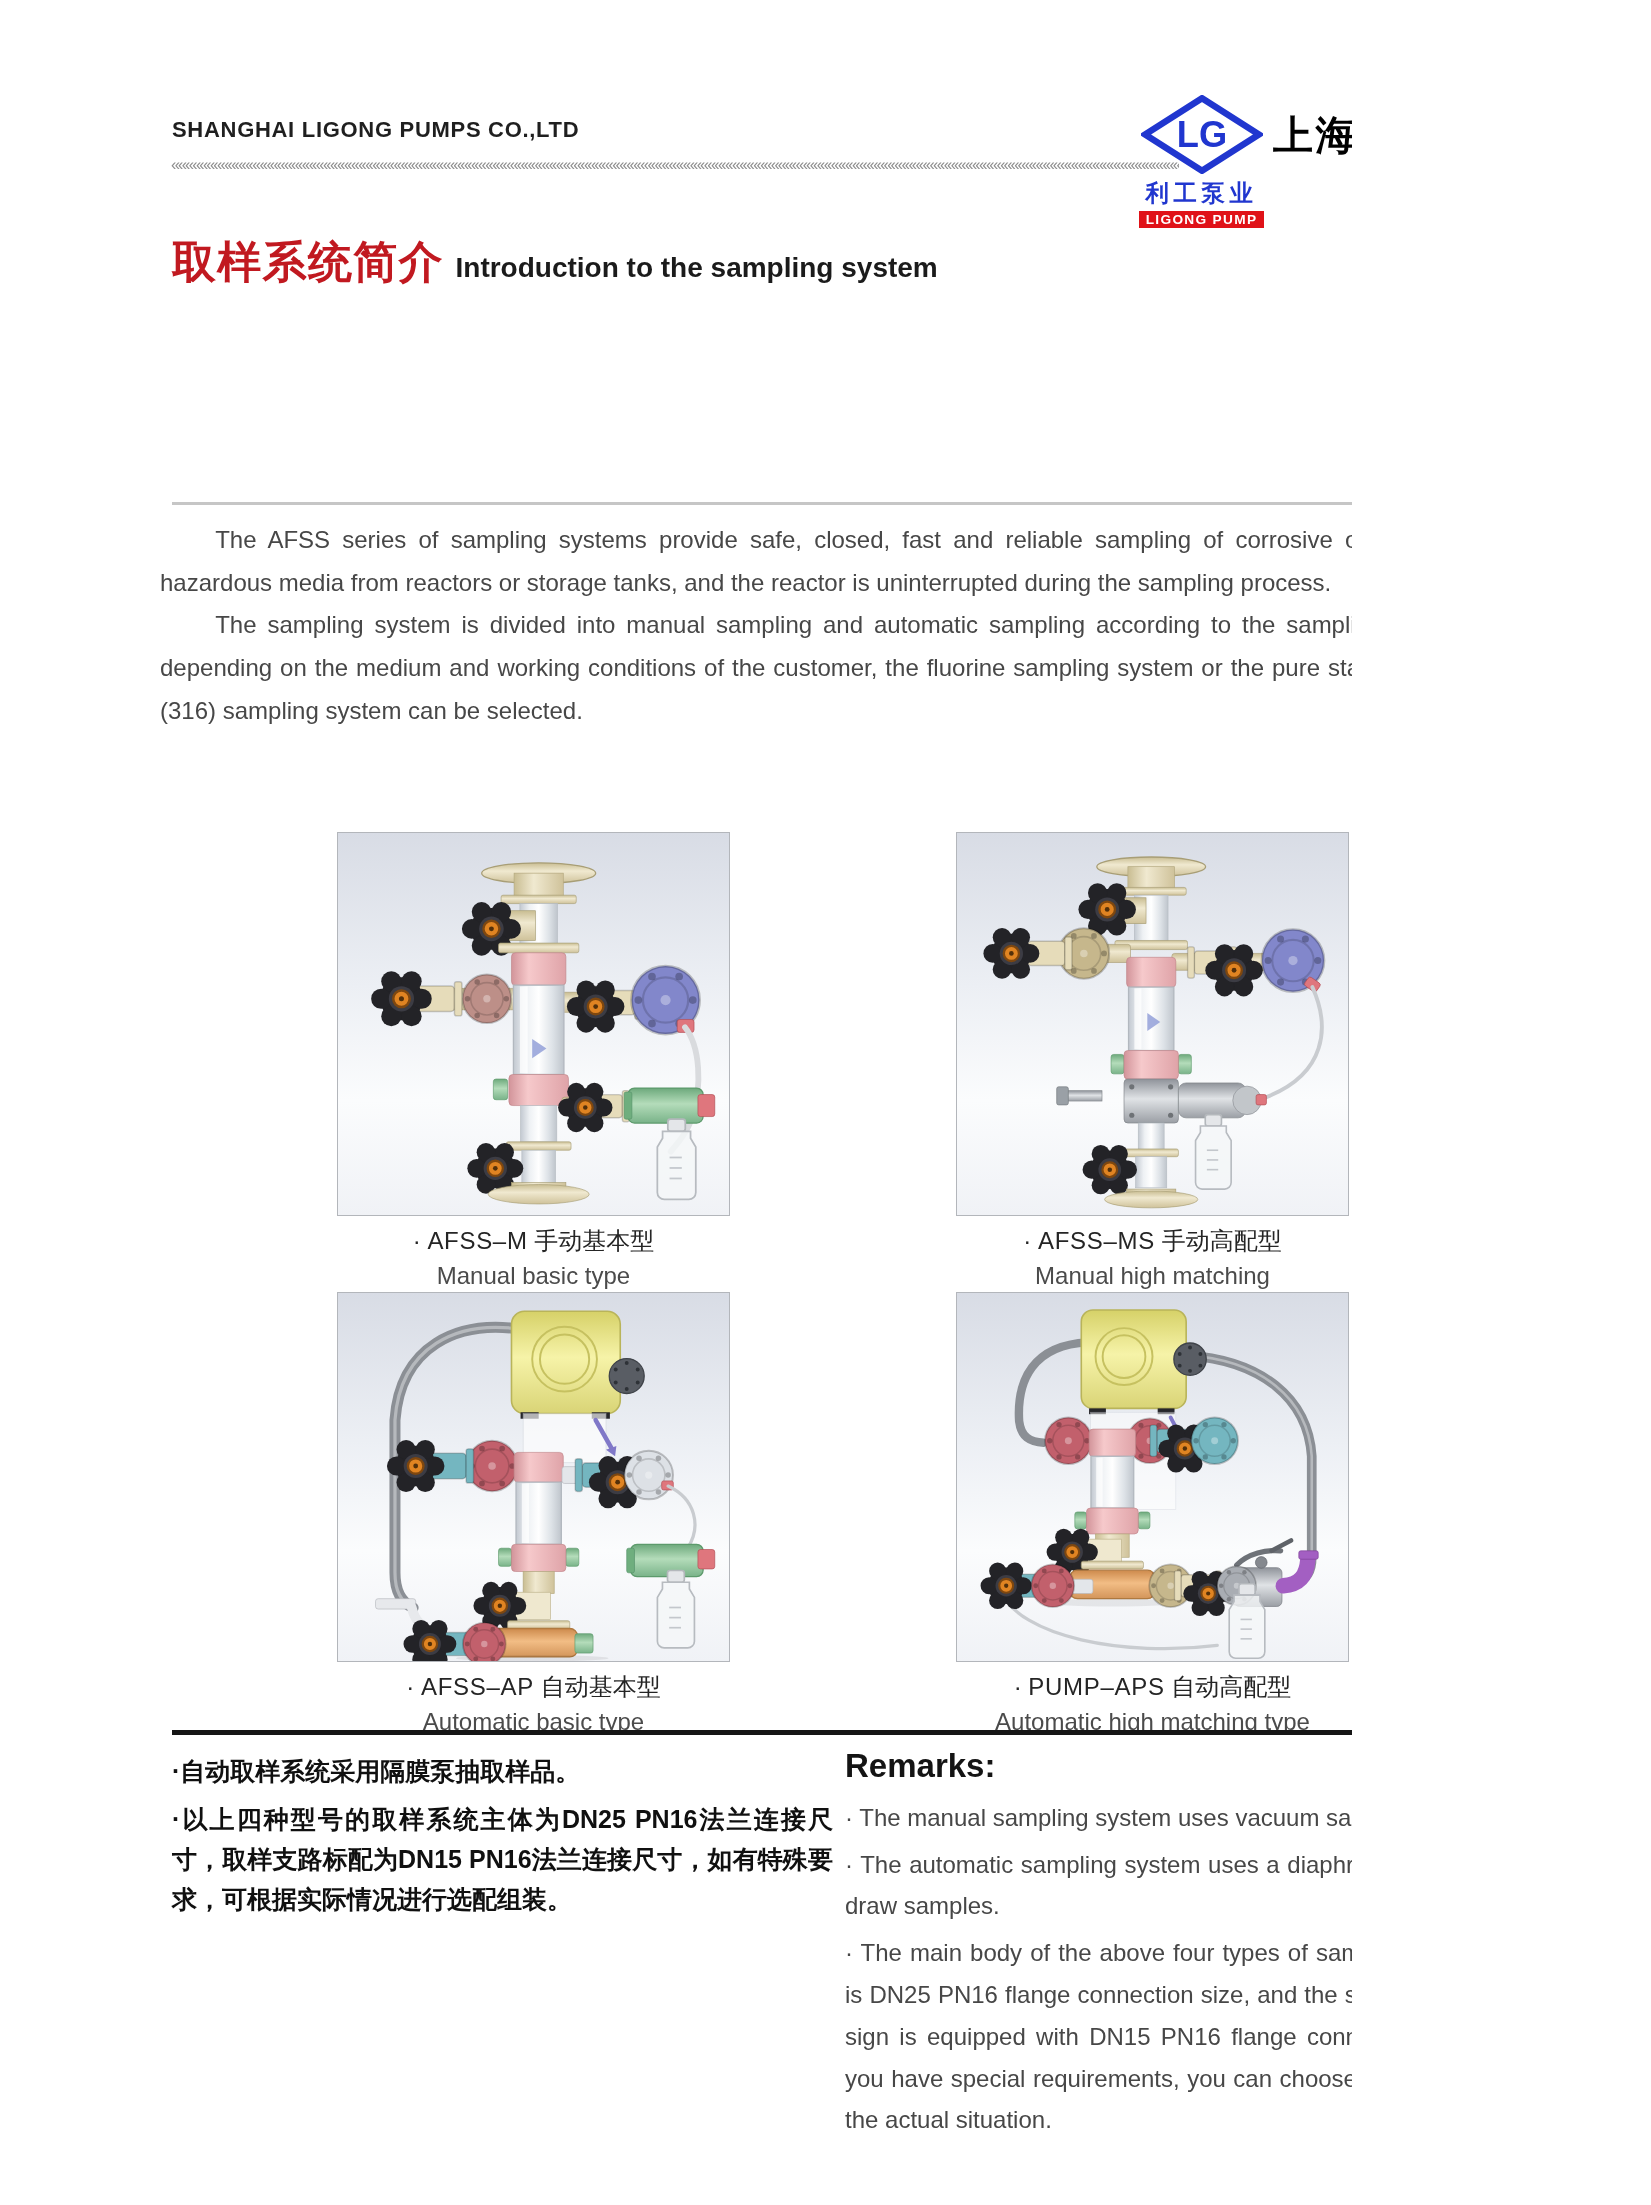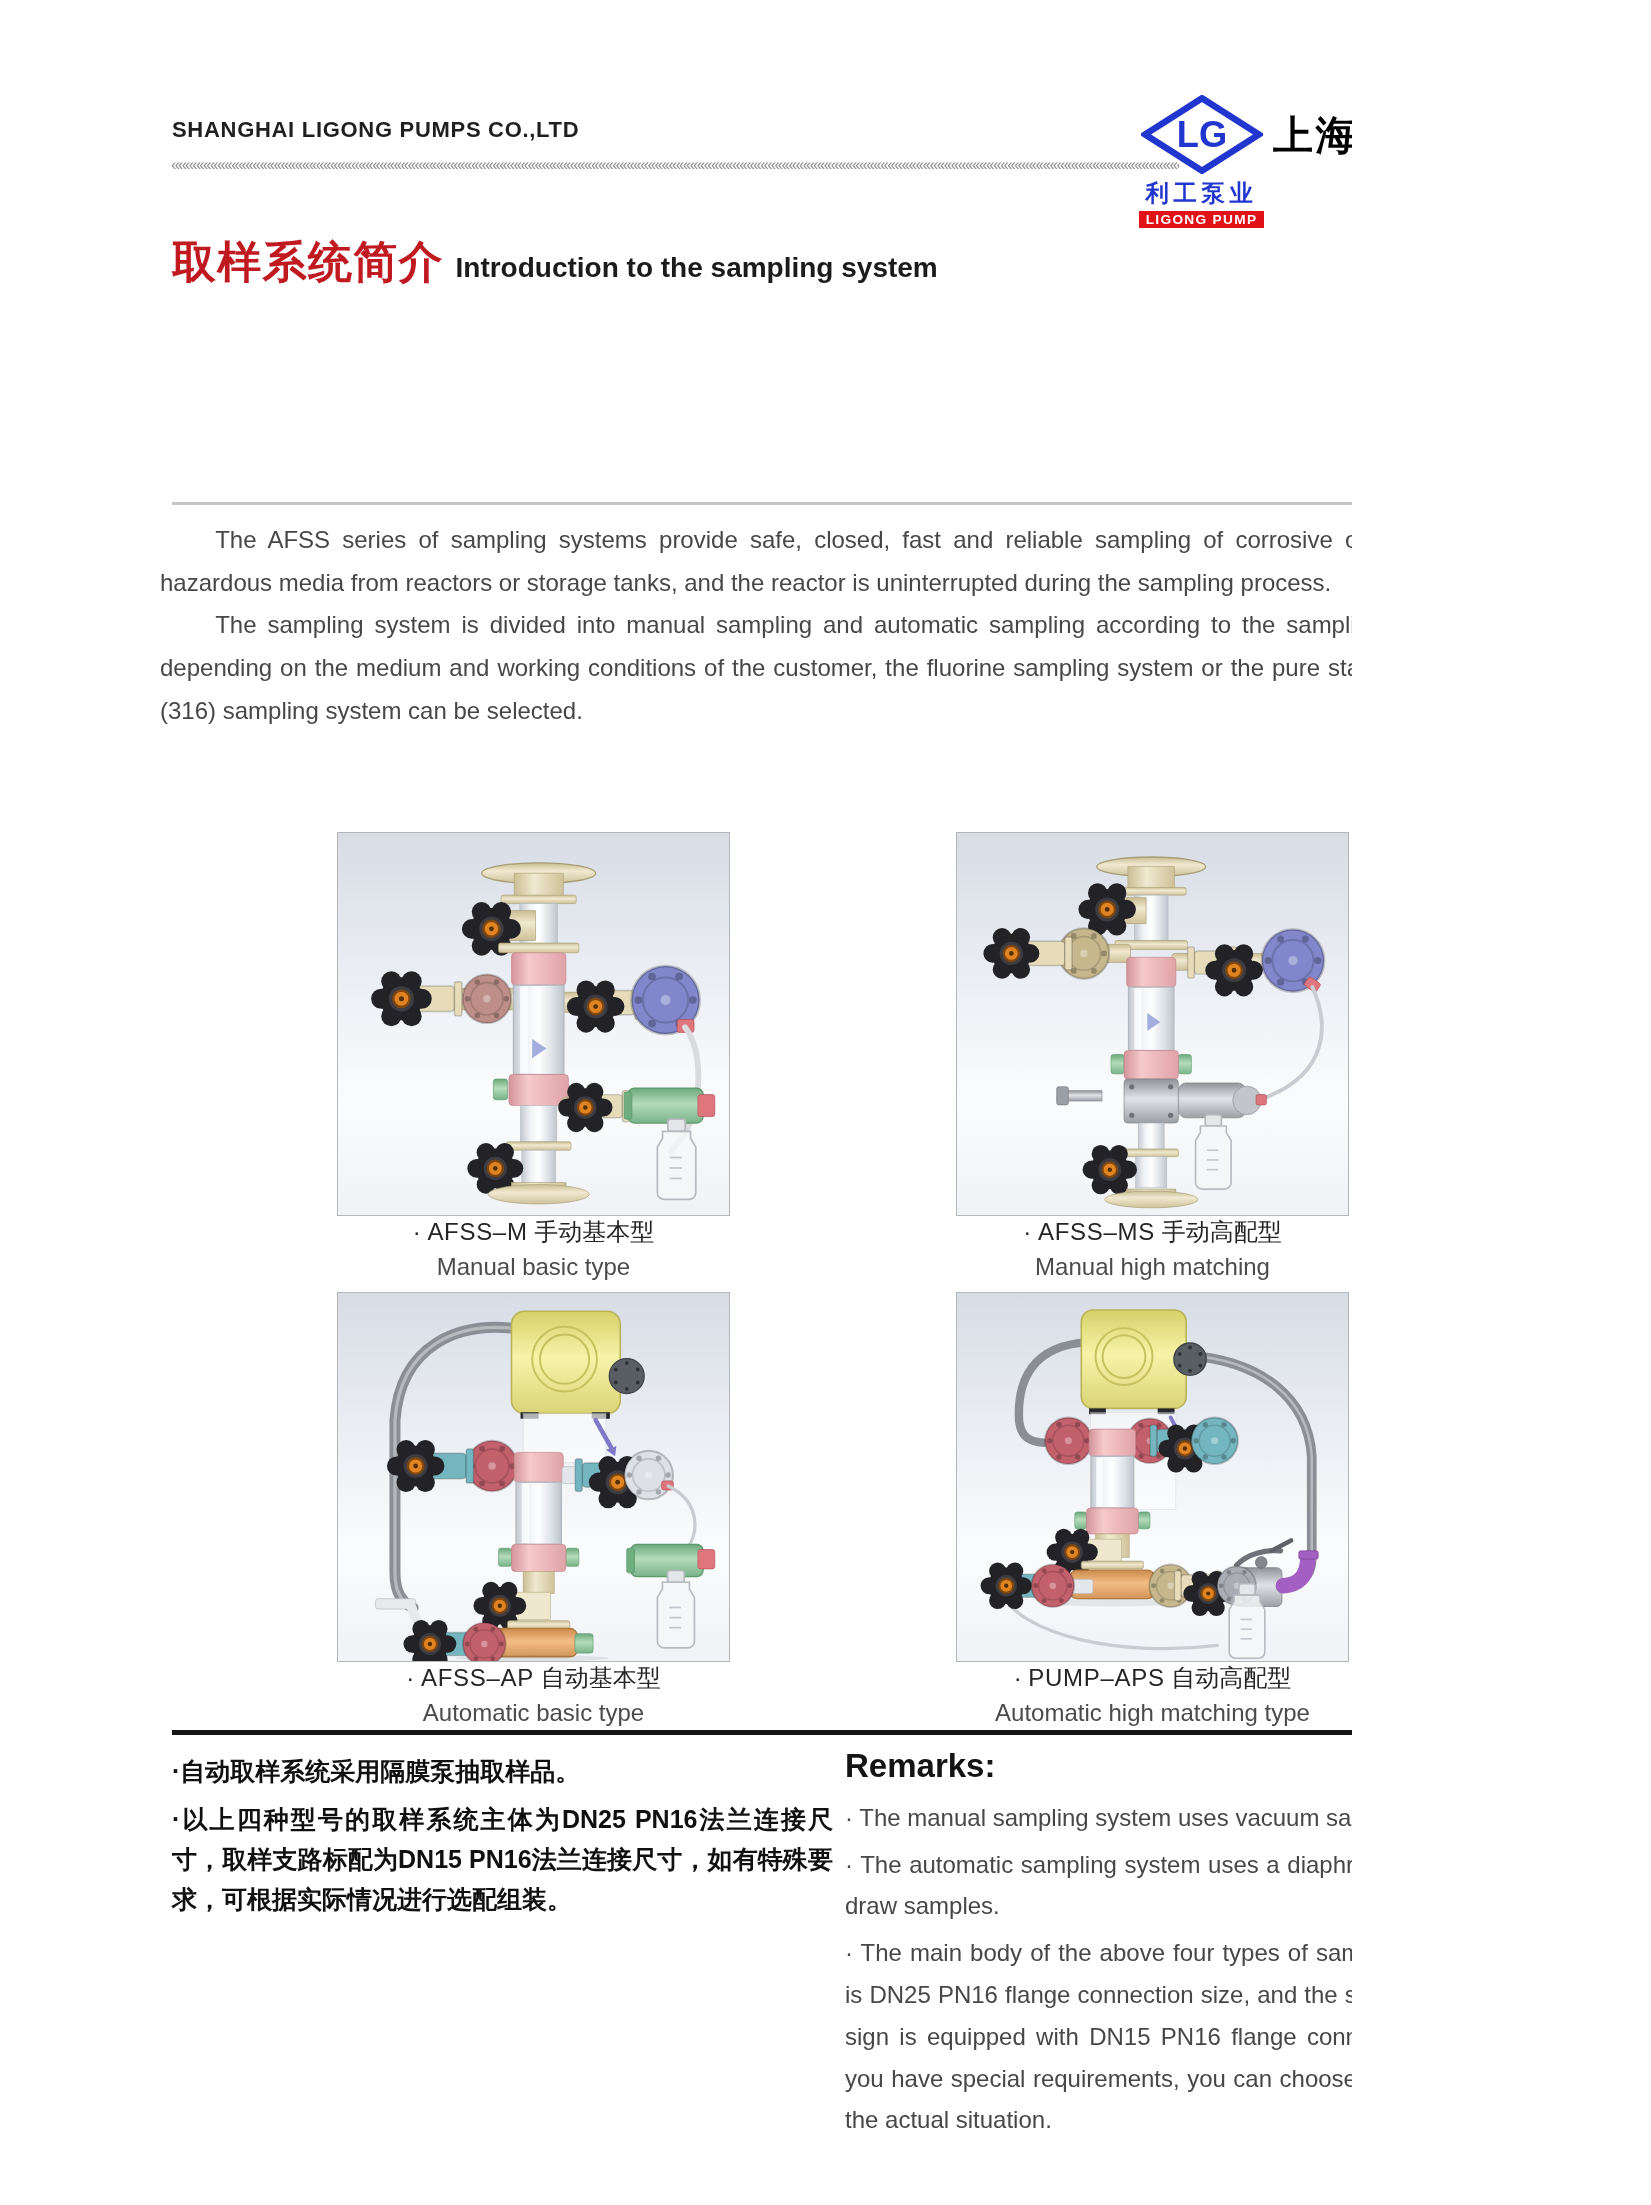--- a/index.html
+++ b/index.html
@@ -36,21 +36,21 @@
               text-indent:2.3em;text-align:justify;}
 
   
   .card{position:absolute;width:393px;}
   #card-1{left:337px;top:832px;} #card-2{left:956px;top:832px;}
   #card-3{left:337px;top:1292px;} #card-4{left:956px;top:1292px;}
   .card-img{border:1.3px solid #b3b6bb;box-sizing:border-box;
             background:linear-gradient(180deg,#d8dce5 0%,#eceff4 40%,#fbfcfd 70%,#f0f2f6 100%);}
   .card-img.tall{height:384px;} .card-img.short{height:370px;}
   .card-img svg{display:block;width:100%;height:100%;}
-  .caption{text-align:center;}
+  .caption{margin-top:9px;text-align:center;}
   .cap-cn{font-size:24px;font-weight:500;color:#252525;}
   .cap-cn .code{letter-spacing:0.7px;}
   .cap-en{font-size:24px;color:#4b4b4b;margin-top:5.2px;}
 
   
   .rule-black{position:absolute;left:172px;top:1730px;width:1320px;height:4.6px;background:#151515;}
   .remarks-cn{position:absolute;left:172px;top:1751px;width:661px;}
   .remarks-cn h3{margin:0 0 14.3px 0;font-size:31px;font-weight:800;color:#0d0d0d;}
   .remarks-cn p{margin:0 0 7.8px 0;font-size:25px;font-weight:600;line-height:1.6;
                 color:#101010;text-align:justify;}

